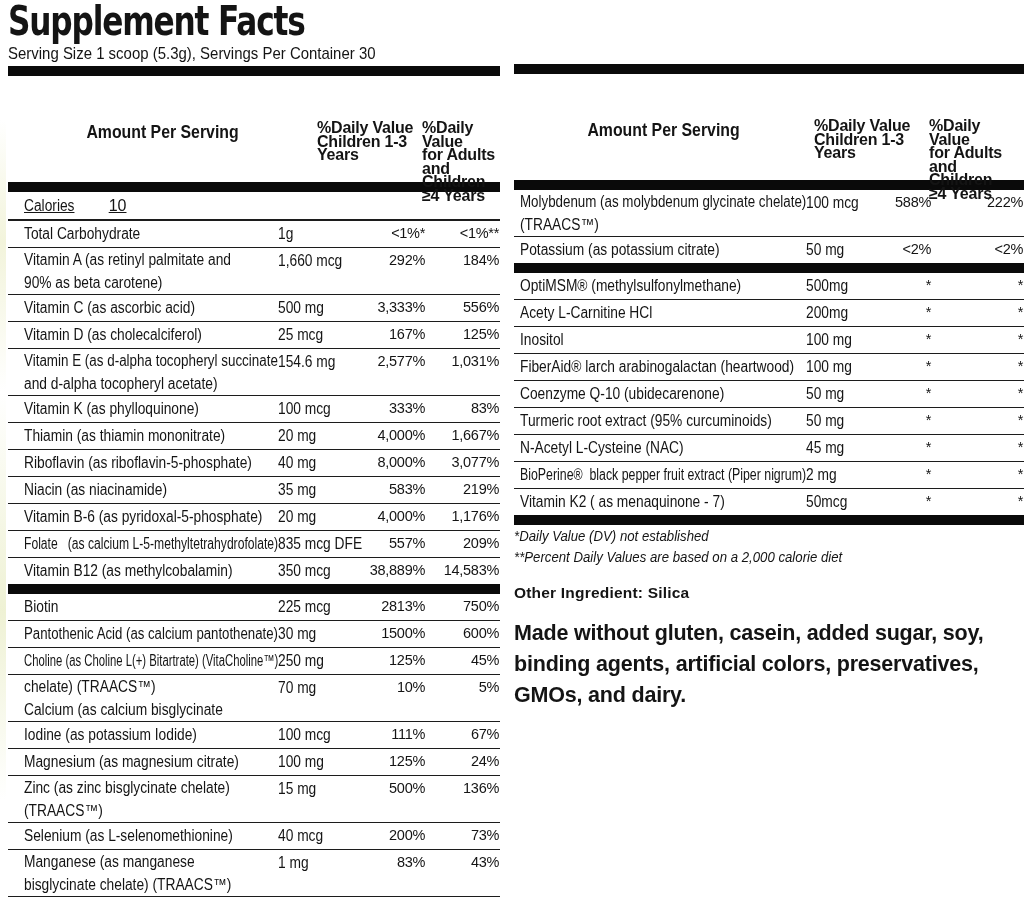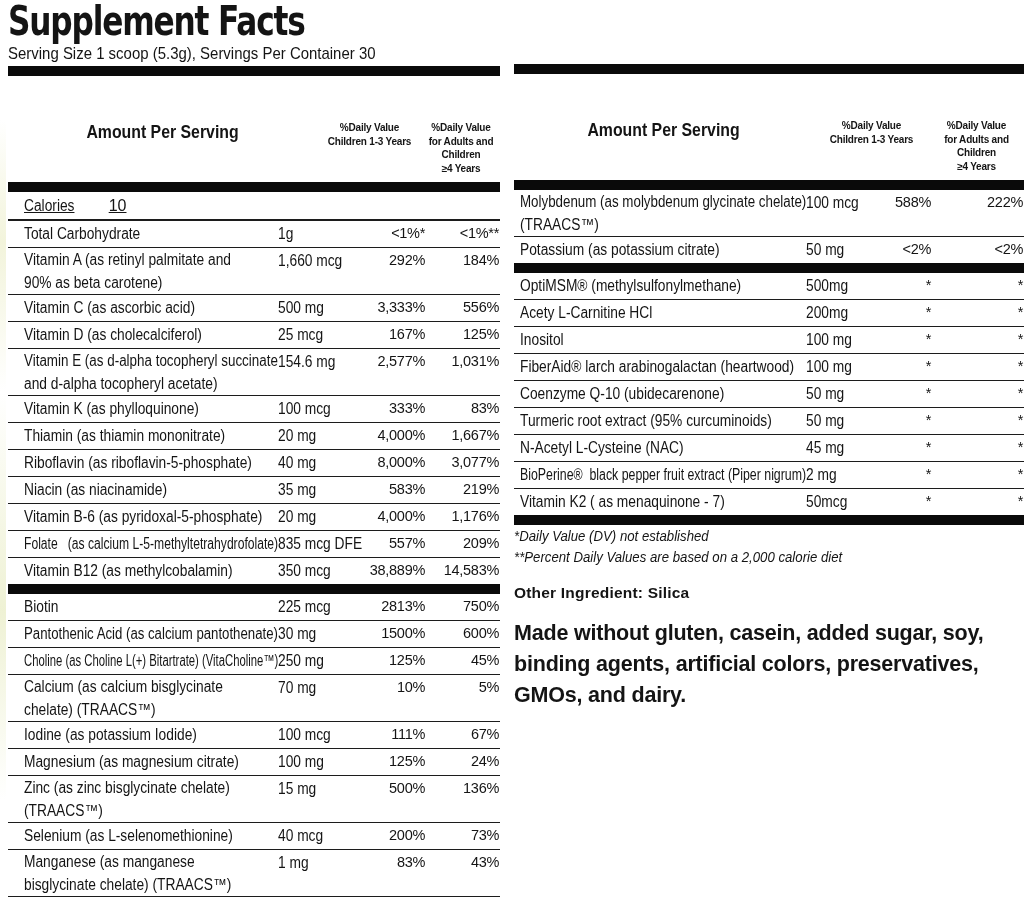--- a/index.html
+++ b/index.html
@@ -13,21 +13,21 @@
   .bar{height:10px;background:#0a0a0a;}
   .title{height:44px;line-height:43px;white-space:nowrap;}
   .title .condT{display:inline-block;transform:scaleX(.78);transform-origin:0 55%;
         font-family:"DejaVu Sans",sans-serif;font-weight:bold;font-size:40px;letter-spacing:-1.5px;white-space:pre;}
   .serving{height:22px;line-height:19px;font-size:17px;}
   .sq{display:inline-block;transform:scaleX(.88);transform-origin:0 50%;white-space:pre;}
   .thead{display:grid;grid-template-columns:309px 105px 78px;height:66px;box-sizing:border-box;padding-top:5px;margin-top:40px;}
   .col-right .thead{grid-template-columns:300px 115px 95px;}
   .th-amount{text-align:center;font-weight:bold;font-size:18px;line-height:22px;}
   .condB{display:inline-block;transform:scaleX(.88);transform-origin:50% 50%;white-space:pre;}
-  .th-dv{text-align:center;font-size:10px;font-weight:bold;line-height:13.5px;letter-spacing:-.2px;}
+  .th-dv{text-align:left;font-size:16px;font-weight:bold;line-height:13.5px;letter-spacing:-.2px;}
   .rows{display:block;}
   .bottom-line{border-bottom:2px solid #161616;}
   .row{display:grid;grid-template-columns:270px 86px 62px 74px;align-items:start;min-height:26px;}
   .col-right .row{grid-template-columns:292px 78px 48px 92px;}
   [data-rows] .row:not(:first-child), .sep-top{border-top:1.5px solid #1c1c1c;}
   .wrap-contents{display:contents;}
   .wrap-contents .row{border-top:1.5px solid #1c1c1c;}
   .cell{font-size:16px;line-height:25px;}
   .name{padding-left:16px;}
   .col-right .name{padding-left:6px;}
@@ -196,22 +196,22 @@
     <div class="cell name">
       <div class="line"><span class="fit" style="transform: scaleX(0.706);">Choline (as Choline L(+) Bitartrate) (VitaCholine™)</span></div>
 
     </div>
     <div class="cell amount"><span class="fit" style="transform: scaleX(0.86);">250 mg</span></div>
     <div class="cell dv">125%</div>
     <div class="cell dv">45%</div>
   </div>
         <div class="row two">
     <div class="cell name">
+      <div class="line l2"><span class="fit" style="transform: scaleX(0.86);">chelate) (TRAACS™)</span></div>
       <div class="line"><span class="fit" style="transform: scaleX(0.86);">Calcium (as calcium bisglycinate</span></div>
-      <div class="line l2"><span class="fit" style="transform: scaleX(0.86);">chelate) (TRAACS™)</span></div>
     </div>
     <div class="cell amount"><span class="fit" style="transform: scaleX(0.86);">70 mg</span></div>
     <div class="cell dv">10%</div>
     <div class="cell dv">5%</div>
   </div>
         <div class="row">
     <div class="cell name">
       <div class="line"><span class="fit" style="transform: scaleX(0.86);">Iodine (as potassium Iodide)</span></div>
 
     </div>

